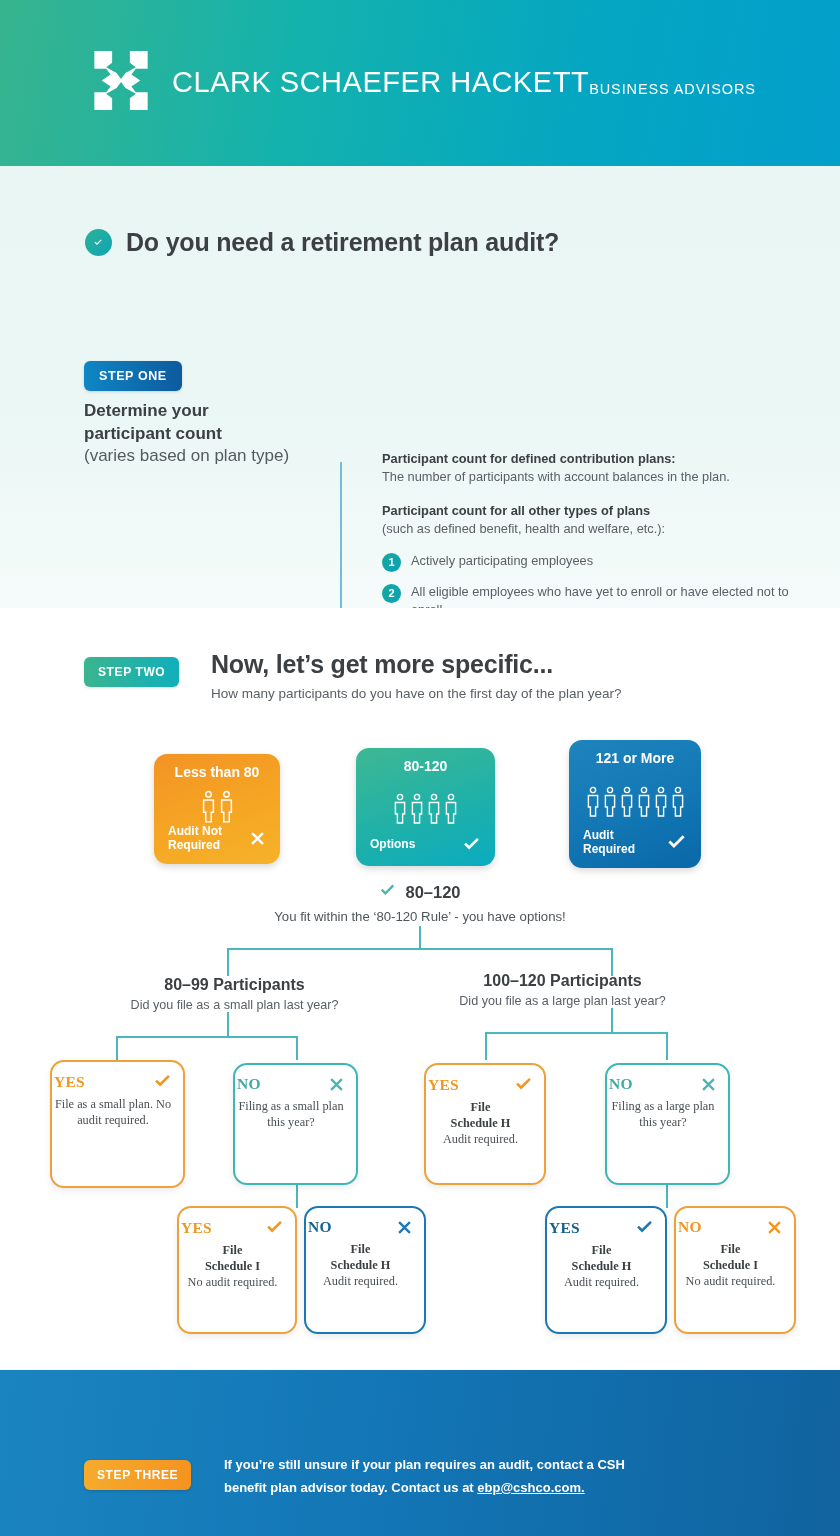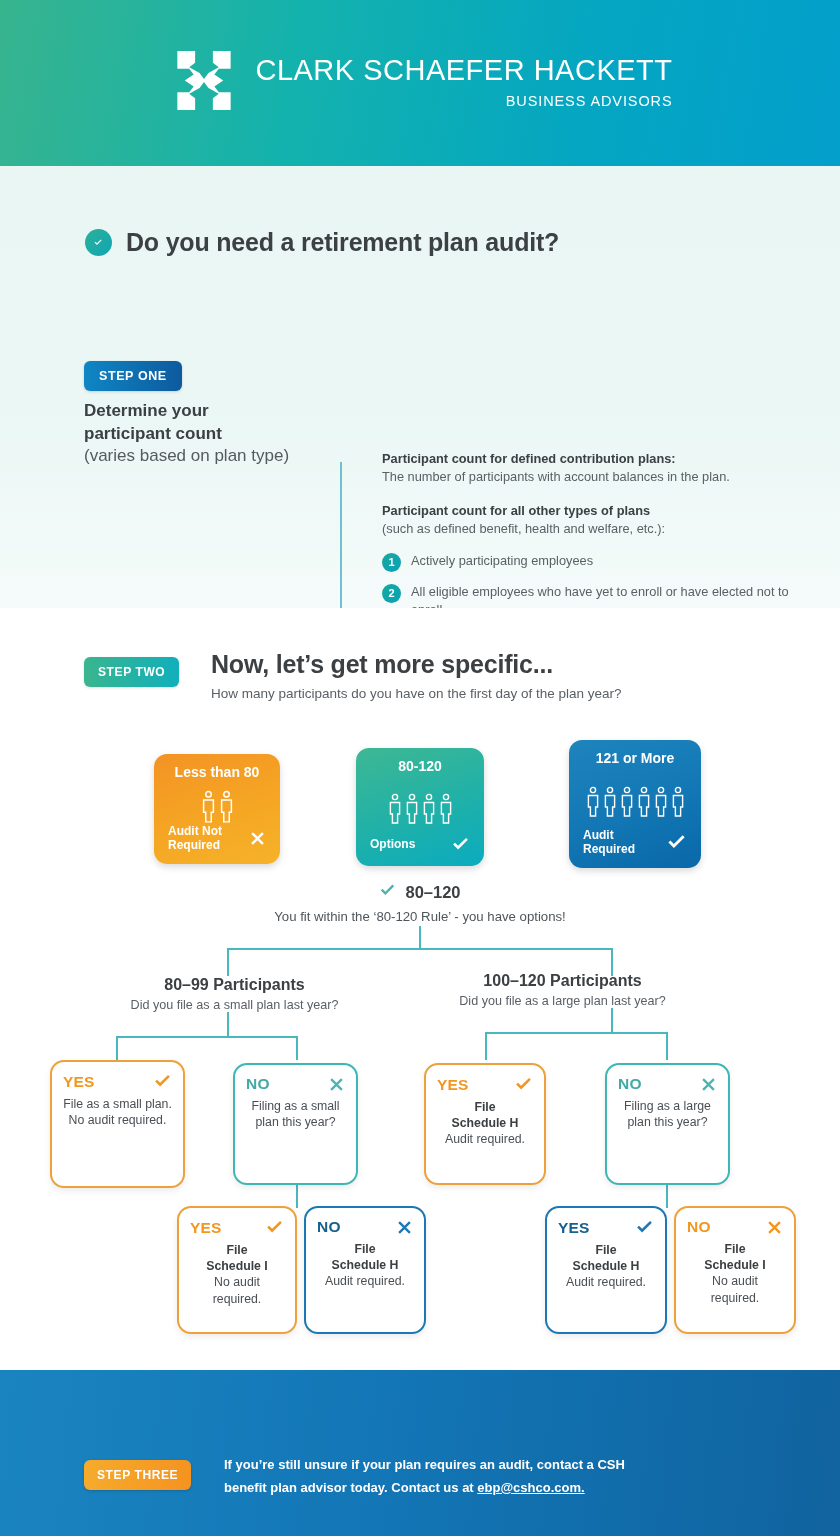--- a/index.html
+++ b/index.html
@@ -13,21 +13,21 @@
   .page { position: relative; width: 840px; height: 1536px; }
 
   
   .header {
     position: absolute; left: 0; top: 0; width: 840px; height: 166px;
     background: linear-gradient(100deg, #37b48e 0%, #14b2ad 35%, #04a6c2 70%, #039fcb 100%);
     display: flex; align-items: center; justify-content: center;
   }
   .logo-wrap { display: flex; align-items: center; gap: 14px; margin-top: -2px; }
   .logo-mark { width: 74px; height: 74px; flex: none; }
-  .logo-text { display: flex; flex-direction: column; align-items: flex-end; }
+  .logo-text { display: flex; flex-direction: row; align-items: flex-end; }
   .logo-title {
     color: #fff; font-size: 29px; letter-spacing: 0.5px; font-weight: 400;
     font-family: "Liberation Sans", sans-serif; white-space: nowrap; line-height: 1.05;
   }
   .logo-sub {
     color: #fff; font-size: 14.5px; letter-spacing: 0.9px; margin-top: 7px;
     font-weight: 400; white-space: nowrap;
   }
 
   
@@ -100,21 +100,21 @@
 
   
   .cards { position: absolute; left: 0; top: 132px; width: 840px; height: 128px; }
   .opt-card {
     position: absolute; border-radius: 13px; color: #fff;
     display: flex; flex-direction: column; padding: 11px 14px 12px 14px;
     box-shadow: 0 3px 7px rgba(0,0,0,0.15);
   }
   .opt-card.small  { left: 154px; top: 14px;  width: 126px; height: 110px;
     background: linear-gradient(160deg, #f39325 0%, #f5a623 55%, #f6b229 100%); }
-  .opt-card.mid    { left: 356px; top: 8px;   width: 128px; height: 118px;
+  .opt-card.mid    { left: 356px; top: 8px;   width: 139px; height: 118px;
     background: linear-gradient(160deg, #3eb893 0%, #1db0ab 60%, #0aabc0 100%); }
   .opt-card.large  { left: 557px; top: 0px;   width: 132px; height: 128px;
     background: linear-gradient(160deg, #1e84bd 0%, #1277b4 55%, #0a68a8 100%); margin-left: 12px; }
   .opt-title { font-size: 14px; font-weight: bold; text-align: center; line-height: 1.1; }
   .opt-people { display: flex; justify-content: center; gap: 3px; margin: 9px 0 0 0; flex: 1; align-items: center; }
   .opt-people svg { display: block; }
   .opt-foot { display: flex; align-items: center; justify-content: space-between; gap: 6px; }
   .opt-foot-label { font-size: 12px; font-weight: bold; line-height: 1.12; }
   .opt-foot-icon svg { display: block; }
 
@@ -129,21 +129,21 @@
 
   .branch-head { position: absolute; text-align: center; }
   .branch-head .bh-title { font-size: 16px; font-weight: bold; color: #3c4043; }
   .branch-head .bh-sub { font-size: 12.6px; color: #5a6066; margin-top: 4px; }
   .branch-left  { left: 112px; top: 368px; width: 245px; }
   .branch-right { left: 430px; top: 364px; width: 265px; }
 
   
   .dbox {
     position: absolute; background: #fff; border-radius: 14px; border: 2px solid;
-    padding: 10px 11px 10px 11px; box-shadow: 0 3px 6px rgba(0,0,0,0.08);
+    padding: 10px 11px 10px 2px; box-shadow: 0 3px 6px rgba(0,0,0,0.08); font-family: Liberation Serif, serif;
   }
   .dbox .dhead { display: flex; align-items: center; justify-content: space-between; margin-bottom: 5px; }
   .dbox .dlabel { font-size: 15.5px; font-weight: bold; letter-spacing: 0.2px; }
   .dbox .dicon svg { display: block; }
   .dbox .dbody { font-size: 12.3px; color: #4a4f54; line-height: 1.32; text-align: center; }
   .dbox .dbody b { font-weight: bold; color: #3c4043; }
 
   .c-orange { border-color: #eda13a; }
   .c-orange .dlabel { color: #f2961f; }
   .c-teal   { border-color: #3bb8b4; }

